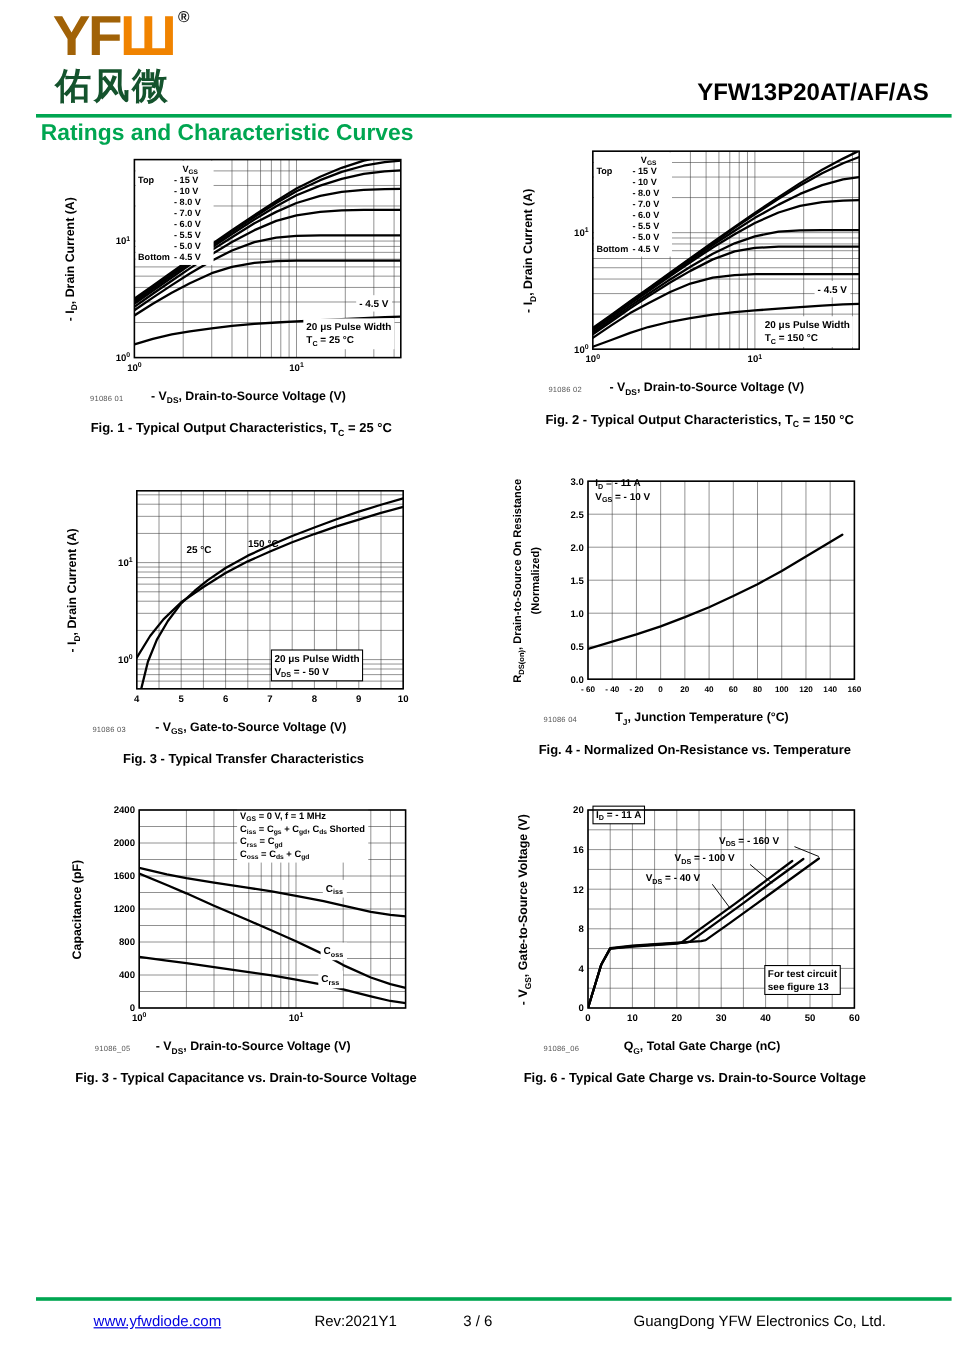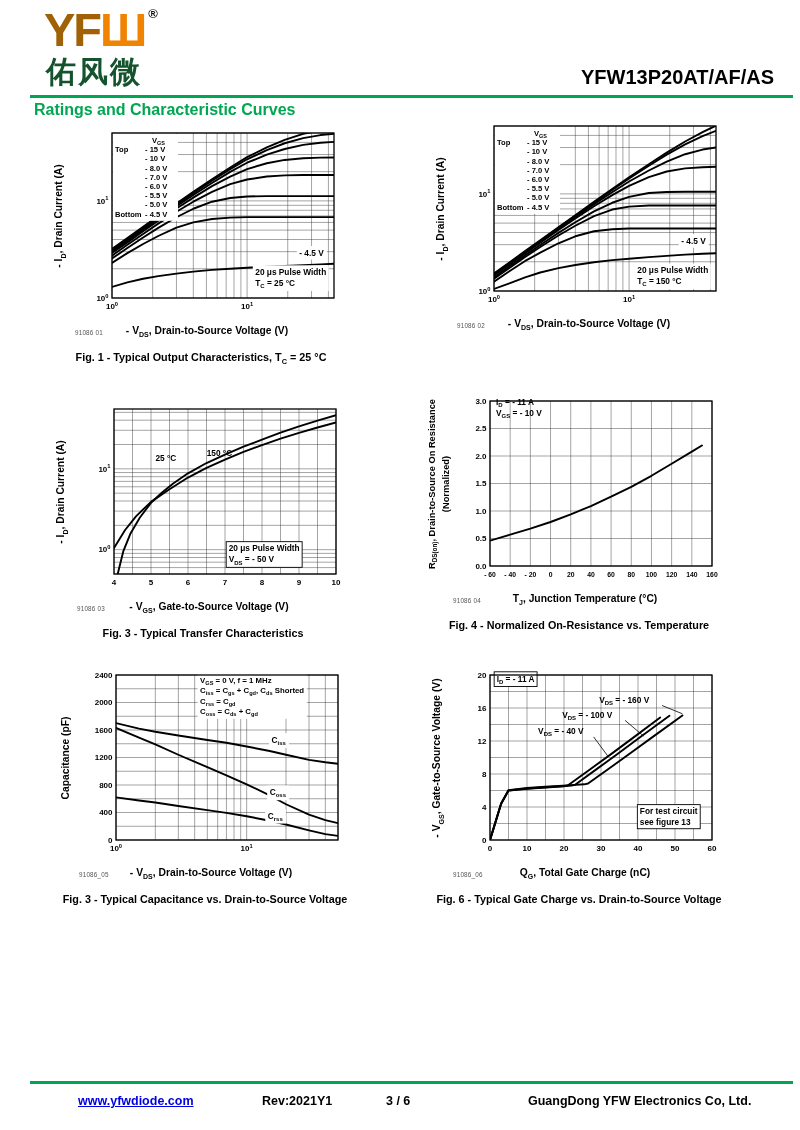--- a/index.html
+++ b/index.html
@@ -8,39 +8,39 @@
     font-family:"Liberation Sans",sans-serif;color:#000;overflow:hidden;
   }
   
   .logo{position:absolute;left:44px;top:6px;line-height:1;}
   .logo .yf{font-size:47px;font-weight:900;color:#a16207;letter-spacing:-2px;}
   .logo .w{font-size:47px;font-weight:900;color:#f08300;letter-spacing:-1px;}
   .logo .reg{font-size:13px;font-weight:bold;color:#111;vertical-align:28px;margin-left:2px;}
   .cn{position:absolute;left:46px;top:52px;font-size:30px;font-weight:bold;letter-spacing:2px;color:#14532d;}
   .partno{position:absolute;right:26px;top:66px;font-size:20px;font-weight:bold;}
   .hrule{position:absolute;left:30px;top:95px;width:763px;height:3px;background:#00a651;}
-  .section-title{position:absolute;left:34px;top:101px;font-size:16px;font-weight:bold;color:#00a651;}
+  .section-title{position:absolute;left:34px;top:101px;font-size:19px;font-weight:bold;color:#00a651;}
   
   .fig{position:absolute;width:296px;}
   .figrow{display:flex;align-items:stretch;}
   .ycol{flex:0 0 26px;width:26px;position:relative;}
   .ylab{position:absolute;top:45%;left:50%;transform:translate(-50%,-50%) rotate(-90deg);
         white-space:nowrap;font-weight:bold;font-size:10.3px;text-align:center;line-height:11px;}
   svg{display:block;}
   .xrow{position:relative;margin-left:26px;width:266px;text-align:center;
         font-weight:bold;font-size:10.3px;margin-top:1px;}
   .wm{position:absolute;left:1px;top:4px;font-size:6.3px;font-weight:normal;color:#555;letter-spacing:.2px;}
   .caption{margin-left:10px;width:286px;text-align:center;font-weight:bold;font-size:10.8px;margin-top:13px;}
   sub{font-size:68%;}
   #fig1{left:48px;top:128px;}   #fig2{left:430px;top:121px;}
   #fig3{left:50px;top:404px;}   #fig4{left:426px;top:396px;}
   #fig5{left:52px;top:670px;}   #fig6{left:426px;top:670px;}
   
   .frule{position:absolute;left:30px;top:1081px;width:763px;height:3px;background:#00a651;}
-  .footer-item{position:absolute;top:1094px;font-size:12.5px;font-weight:bold;}
+  .footer-item{position:absolute;top:1094px;font-size:12.5px;font-weight:normal;}
   .f-link{left:78px;color:#0000e0;text-decoration:underline;}
   .f-rev{left:249px;padding-left:13px;}
   .f-page{left:386px;}
   .f-co{left:528px;}
 </style>
 </head>
 <body>
 
 <div class="logo">
   <span class="yf">YF</span><span class="w">Ш</span><span class="reg">®</span>
@@ -208,20 +208,21 @@
         </g>
         <g>
           <rect x="178.78062438964844" y="142.53978271484374" width="75.9375" height="25.68000183105469" fill="#fff"></rect>
           <text x="181.2806212966004" y="152.33977531427135" font-size="8.3" font-weight="bold" font-family="&quot;Liberation Sans&quot;,sans-serif" fill="#000" text-anchor="start"><tspan>20 μs Pulse Width</tspan></text>
           <text x="181.2806212966004" y="163.33977531427135" font-size="8.3" font-weight="bold" font-family="&quot;Liberation Sans&quot;,sans-serif" fill="#000" text-anchor="start"><tspan>T</tspan><tspan dy="2.08" font-size="5.98">C</tspan><tspan dy="-2.08"> = 150 °C</tspan></text>
         </g>
         <rect x="38" y="5" width="222" height="165" fill="none" stroke="#000" stroke-width="1.3"></rect>
       </svg>
   </div>
   <div class="xrow"><span class="wm">91086 02</span><span class="xlab">- V<sub>DS</sub>, Drain-to-Source Voltage (V)</span></div>
+  <div class="caption">Fig. 2 - Typical Output Characteristics, T<sub>C</sub> = 150 °C</div>
 </div>
 
 <div class="fig" id="fig3">
   <div class="figrow">
     <div class="ycol">
         <div class="ylab">- I<sub>D</sub>, Drain Current (A)</div>
       </div>
     <svg width="266" height="196" viewBox="0 0 266 196">
         <g stroke="#000" stroke-width="0.45" opacity="0.8">
           <line x1="38" x2="38" y1="5" y2="170"></line>

